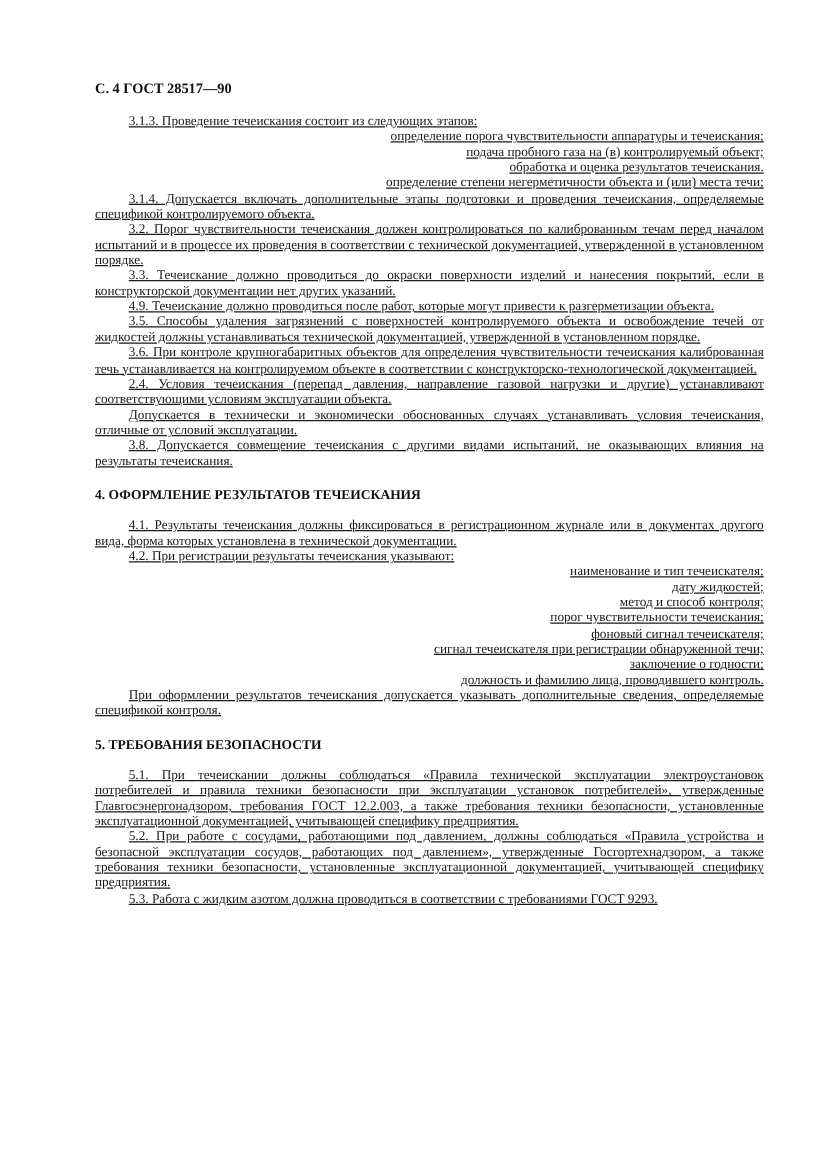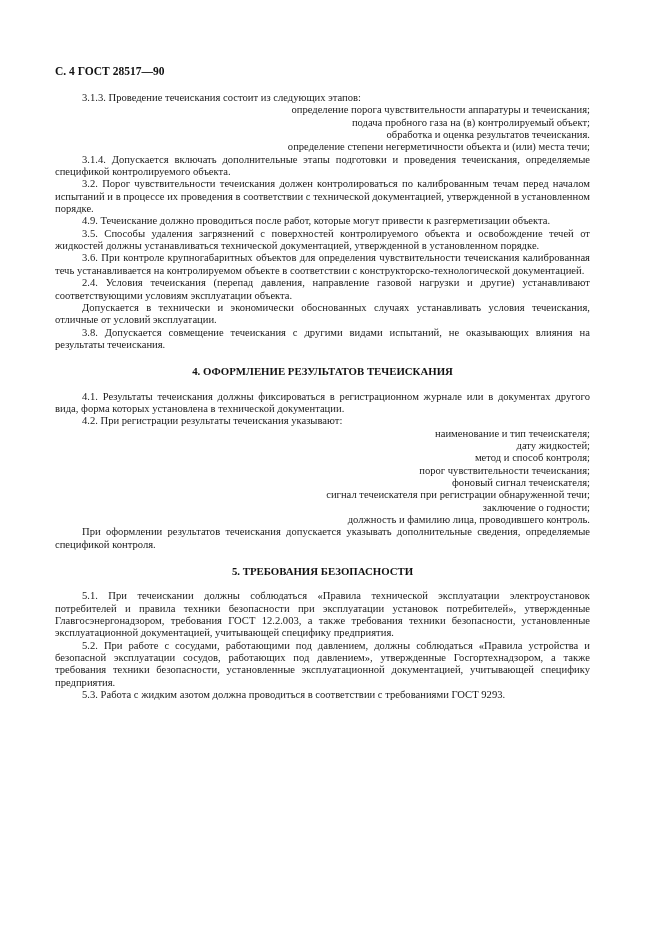--- a/index.html
+++ b/index.html
@@ -1,47 +1,48 @@
 <!DOCTYPE html>
 <html><head>
 <meta charset="utf-8">
 <style>
   html, body { margin: 0; padding: 0; background: #ffffff; }
   body { width: 661px; height: 936px; position: relative; overflow: hidden; }
   .page {
-    position: absolute; left: 55px; top: 64px; width: 535px;
+    position: absolute; left: 76px; top: 64px; width: 535px;
     font-family: "Liberation Serif", "DejaVu Serif", serif;
     font-size: 10.6px; line-height: 12.35px; color: #1a1a1a;
   }
   .running-head {
     font-weight: bold; font-size: 11.5px; line-height: 14px;
     margin-bottom: 14px; color: #111;
   }
-  p { margin: 0; text-align: justify; }
+  p { margin: 0; text-align: justify; text-decoration: underline; }
   .ind { text-indent: 27px; }
   .item { padding-left: 27px; text-align: right; }
   .sec-title {
-    font-weight: bold; text-align: center; font-size: 10.8px;
+    font-weight: bold; text-align: left; font-size: 10.8px;
     margin: 14px 0 13px 0; color: #111; font-family: Liberation Serif, serif;
   }
 </style>
 </head>
 <body>
 
 <div class="page">
   <div class="running-head">С. 4 ГОСТ 28517—90</div>
 
   <div>
     <p class="ind">3.1.3. Проведение течеискания состоит из следующих этапов:</p>
     <p class="item">определение порога чувствительности аппаратуры и течеискания;</p>
     <p class="item">подача пробного газа на (в) контролируемый объект;</p>
     <p class="item">обработка и оценка результатов течеискания.</p>
     <p class="item">определение степени негерметичности объекта и (или) места течи;</p>
     <p class="ind">3.1.4. Допускается включать дополнительные этапы подготовки и проведения течеискания, определяемые спецификой контролируемого объекта.</p>
     <p class="ind">3.2. Порог чувствительности течеискания должен контролироваться по калиброванным течам перед началом испытаний и в процессе их проведения в соответствии с технической документацией, утвержденной в установленном порядке.</p>
+    <p class="ind">3.3. Течеискание должно проводиться до окраски поверхности изделий и нанесения покрытий, если в конструкторской документации нет других указаний.</p>
     <p class="ind">4.9. Течеискание должно проводиться после работ, которые могут привести к разгерметизации объекта.</p>
     <p class="ind">3.5. Способы удаления загрязнений с поверхностей контролируемого объекта и освобождение течей от жидкостей должны устанавливаться технической документацией, утвержденной в установленном порядке.</p>
     <p class="ind">3.6. При контроле крупногабаритных объектов для определения чувствительности течеискания калиброванная течь устанавливается на контролируемом объекте в соответствии с конструкторско-технологической документацией.</p>
     <p class="ind">2.4. Условия течеискания (перепад давления, направление газовой нагрузки и другие) устанавливают соответствующими условиям эксплуатации объекта.</p>
     <p class="ind">Допускается в технически и экономически обоснованных случаях устанавливать условия течеискания, отличные от условий эксплуатации.</p>
     <p class="ind">3.8. Допускается совмещение течеискания с другими видами испытаний, не оказывающих влияния на результаты течеискания.</p>
   </div>
 
   <div class="sec-title">4. ОФОРМЛЕНИЕ РЕЗУЛЬТАТОВ ТЕЧЕИСКАНИЯ</div>
 

